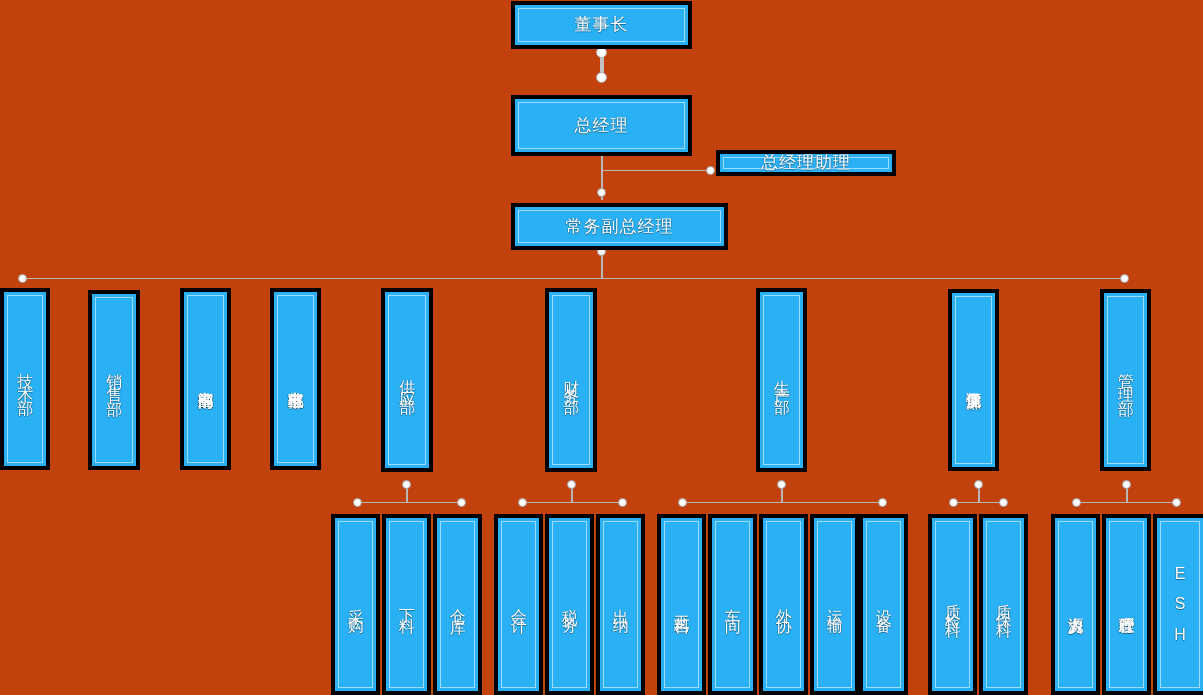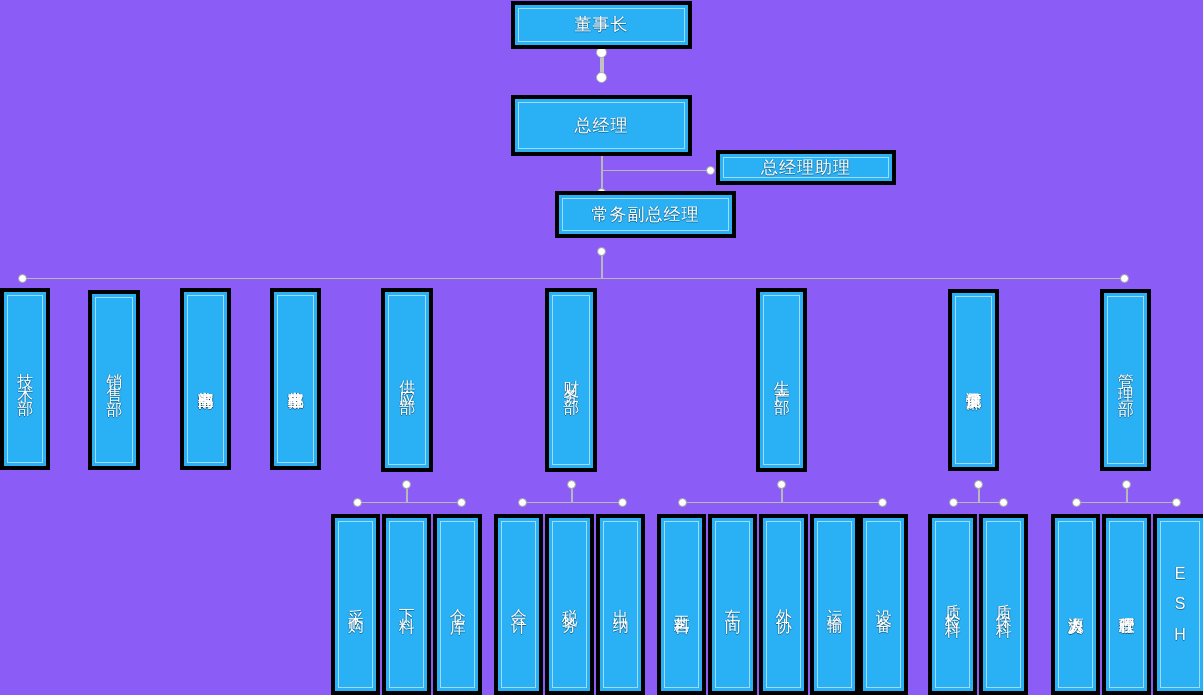--- a/index.html
+++ b/index.html
@@ -5,21 +5,21 @@
   html, body {
     margin: 0;
     padding: 0;
     background: #ffffff;
   }
   #canvas {
     position: relative;
     width: 1203px;
     height: 695px;
     overflow: hidden;
-    background: #8b5cf6;
+    background: #c2410c;
     font-family: "Liberation Sans", "DejaVu Sans", sans-serif;
   }
 
   
   .node {
     position: absolute;
     box-sizing: border-box;
     border: 4px solid #000000;
     background: #29b0f5;
     display: flex;
@@ -155,26 +155,26 @@
   <div class="node horiz" style="left:511px; top:1px; width:181px; height:48px;">
     <span class="inner-stroke"></span>
     <span class="label">董事长</span>
   </div>
 
   <div class="node horiz" style="left:511px; top:95px; width:181px; height:61px;">
     <span class="inner-stroke"></span>
     <span class="label">总经理</span>
   </div>
 
-  <div class="node horiz" style="left:716px; top:150px; width:180px; height:35px;">
+  <div class="node horiz" style="left:716px; top:150px; width:180px; height:26px;">
     <span class="inner-stroke"></span>
     <span class="label">总经理助理</span>
   </div>
 
-  <div class="node horiz" style="left:511px; top:191px; width:181px; height:47px;margin-left:44px;">
+  <div class="node horiz" style="left:511px; top:203px; width:217px; height:47px;">
     <span class="inner-stroke"></span>
     <span class="label">常务副总经理</span>
   </div>
 
   <div class="node vert sp-wide" style="left:0px; top:288px; width:50px; height:182px;">
     <span class="inner-stroke"></span>
     <span class="label">技术部</span>
   </div>
 
   <div class="node vert sp-wide" style="left:88px; top:290px; width:52px; height:180px;">

